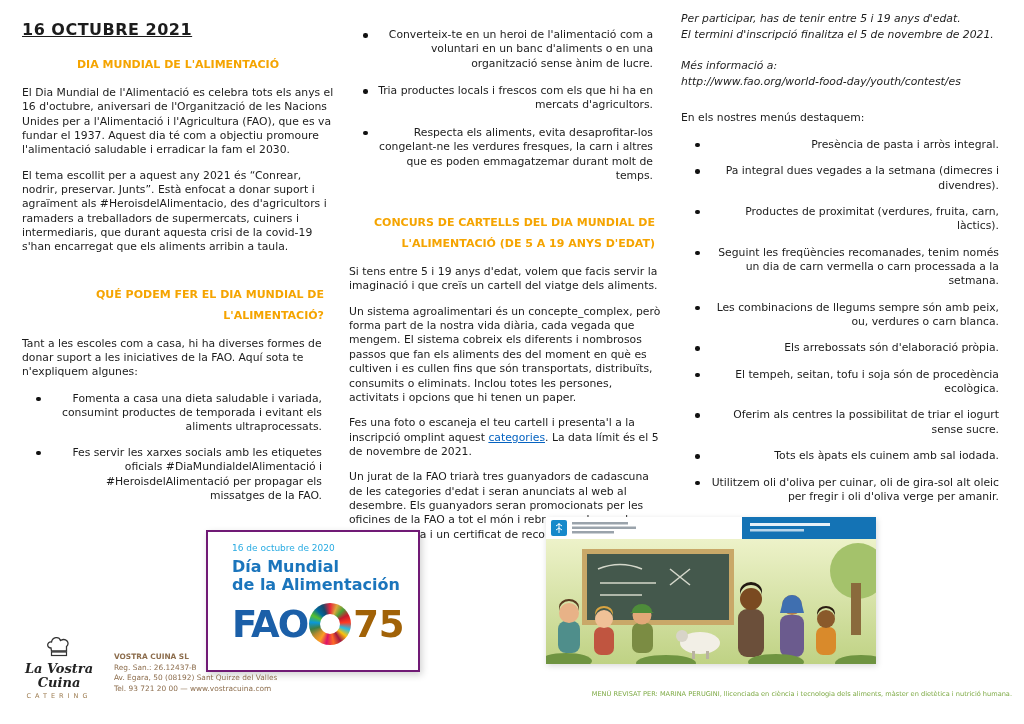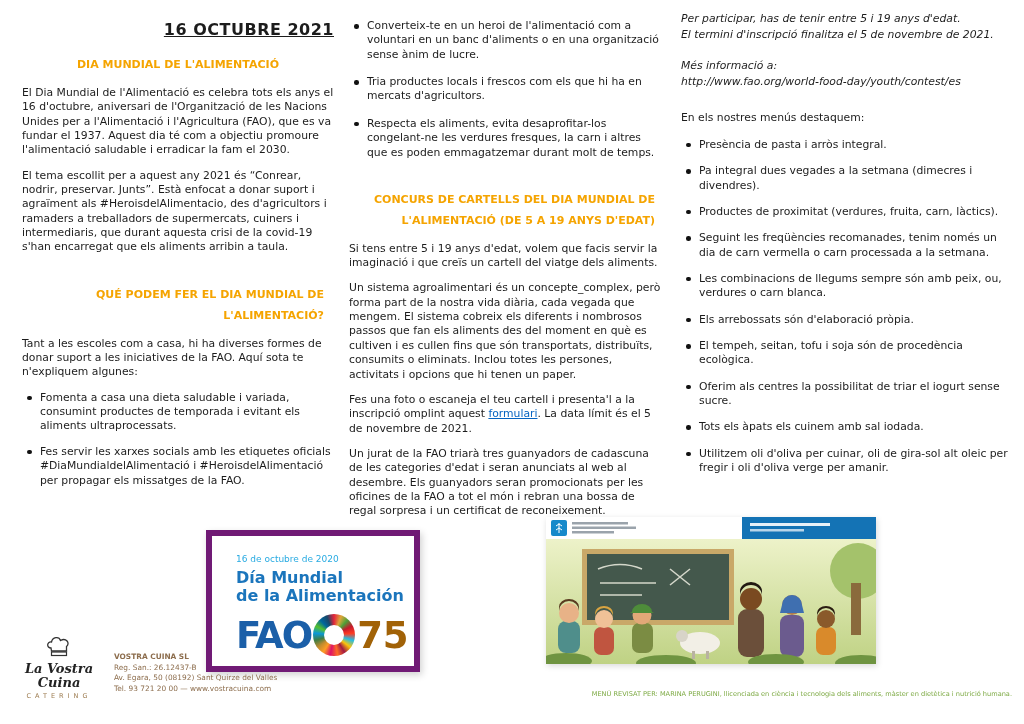--- a/index.html
+++ b/index.html
@@ -7,51 +7,51 @@
     width:1024px;height:724px;position:relative;overflow:hidden;
     background:#ffffff;color:#1c1c1c;
     font-family:"DejaVu Sans",sans-serif;
   }
   .col{position:absolute;}
   .col-left{left:22px;top:16px;width:312px;}
   .col-mid{left:349px;top:16px;width:316px;}
   .col-right{left:681px;top:12px;width:330px;}
 
   .date-title{
-    text-align:right;font-size:16px;font-weight:bold;letter-spacing:.5px;
+    text-align:left;font-size:16px;font-weight:bold;letter-spacing:.5px;
     text-decoration:underline;margin:4px 0 16px;
   }
   h2.orange{
     color:#F5A400;text-align:center;font-size:11px;font-weight:bold;
     line-height:1.9;margin:14px 10px 10px;
   }
   h2.mt{margin-top:30px;text-align:right;}
   p{font-size:10.8px;line-height:1.33;margin:0 0 11px;}
-  ul{list-style:none;margin:3px;padding:0;}
+  ul{list-style:none;margin:12px;padding:0;text-align:right;}
   li{
     position:relative;padding-left:15px;font-size:10.8px;line-height:1.33;
     margin-bottom:11px;
   }
   li::before{
     content:"";position:absolute;left:2px;top:5px;width:4.5px;height:4.5px;
     border-radius:50%;background:#111;
   }
   .col-mid li{margin-bottom:13px;}
   .col-right li{margin-bottom:12px;}
   .italic{font-style:italic;}
   .tight{margin-bottom:2px;}
   .gap-top{margin-top:16px;}
   a.link{color:#0563C1;text-decoration:underline;cursor:pointer;font-size:10.8px;}
   .menu-intro{margin-top:22px;margin-bottom:12px;}
 
   
   .poster{
     position:absolute;left:206px;top:530px;width:214px;height:142px;
-    background:#fff;border:6px solid #701a75;box-sizing:border-box;
-    box-shadow:2px 3px 7px rgba(0,0,0,.18);padding:18px 0 0 24px;
+    background:#fff;border:2px solid #701a75;box-sizing:border-box;
+    box-shadow:2px 3px 7px rgba(0,0,0,.18);padding:11px 0 0 24px;
   }
   .poster .pdate{color:#29ABE2;font-size:9px;margin-bottom:5px;}
   .poster .pt{color:#1B75BC;font-size:16px;font-weight:bold;line-height:1.15;}
   .fao-row{display:flex;align-items:center;margin-top:8px;}
   .fao-word{color:#1B5FA8;font-size:37px;font-weight:bold;letter-spacing:-2px;}
   .sdg-wheel{
     width:42px;height:42px;border-radius:50%;margin:0 2px;position:relative;flex:0 0 auto;
     background:conic-gradient(#E5243B,#DDA63A,#4C9F38,#C5192D,#FF3A21,#26BDE2,#FCC30B,
       #A21942,#FD6925,#DD1367,#FD9D24,#BF8B2E,#3F7E44,#0A97D9,#56C02B,#00689D,#19486A,#E5243B);
   }
@@ -99,21 +99,21 @@
 
 <div class="col col-mid">
   <ul>
     <li><span>Converteix-te en un heroi de l'alimentació com a voluntari en un banc d'aliments o en una organització sense ànim de lucre.</span></li>
     <li><span>Tria productes locals i frescos com els que hi ha en mercats d'agricultors.</span></li>
     <li><span>Respecta els aliments, evita desaprofitar-los congelant-ne les verdures fresques, la carn i altres que es poden emmagatzemar durant molt de temps.</span></li>
   </ul>
   <h2 class="orange mt">CONCURS DE CARTELLS DEL DIA MUNDIAL DE L'ALIMENTACIÓ (DE 5 A 19 ANYS D'EDAT)</h2>
   <p>Si tens entre 5 i 19 anys d'edat, volem que facis servir la imaginació i que creïs un cartell del viatge dels aliments.</p>
   <p>Un sistema agroalimentari és un concepte_complex, però forma part de la nostra vida diària, cada vegada que mengem. El sistema cobreix els diferents i nombrosos passos que fan els aliments des del moment en què es cultiven i es cullen fins que són transportats, distribuïts, consumits o eliminats. Inclou totes les persones, activitats i opcions que hi tenen un paper.</p>
-  <p><span>Fes una foto o escaneja el teu cartell i presenta'l a la inscripció omplint aquest </span><a class="link">formulari</a><span>. La data límit és el 5 de novembre de 2021.</span></p>
+  <p><span>Fes una foto o escaneja el teu cartell i presenta'l a la inscripció omplint aquest </span><a class="link">categories</a><span>. La data límit és el 5 de novembre de 2021.</span></p>
   <p>Un jurat de la FAO triarà tres guanyadors de cadascuna de les categories d'edat i seran anunciats al web al desembre. Els guanyadors seran promocionats per les oficines de la FAO a tot el món i rebran una bossa de regal sorpresa i un certificat de reconeixement.</p>
 </div>
 
 <div class="col col-right">
   <p class="italic tight">Per participar, has de tenir entre 5 i 19 anys d'edat.</p>
   <p class="italic">El  termini d'inscripció finalitza el 5 de novembre de 2021.</p>
   <p class="italic tight gap-top">Més informació a:</p>
   <p class="italic">http://www.fao.org/world-food-day/youth/contest/es</p>
   <p class="menu-intro">En els nostres menús destaquem:</p>
   <ul>

